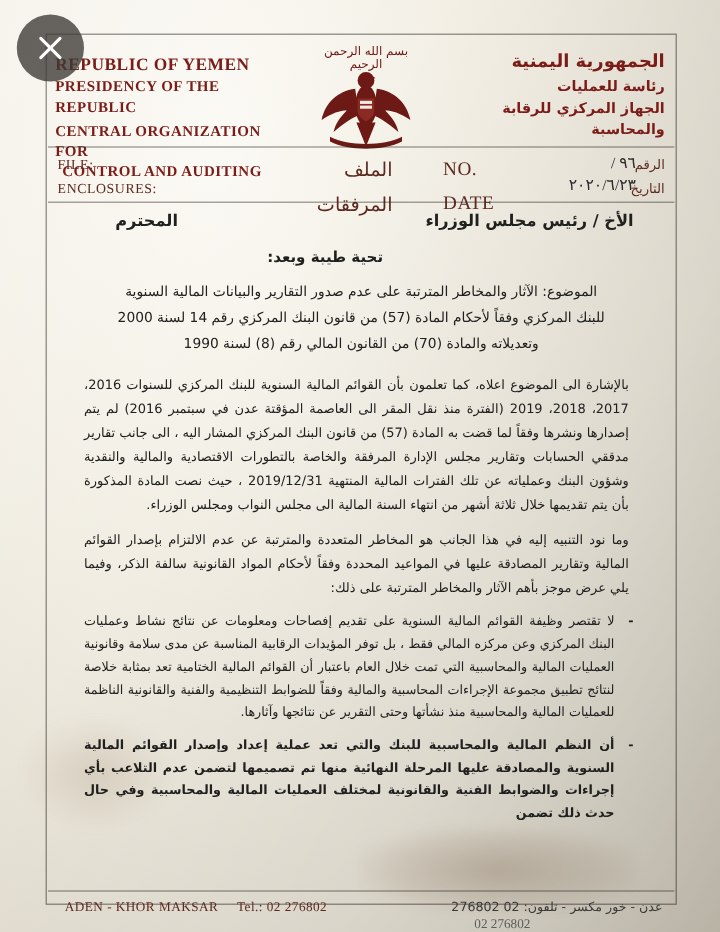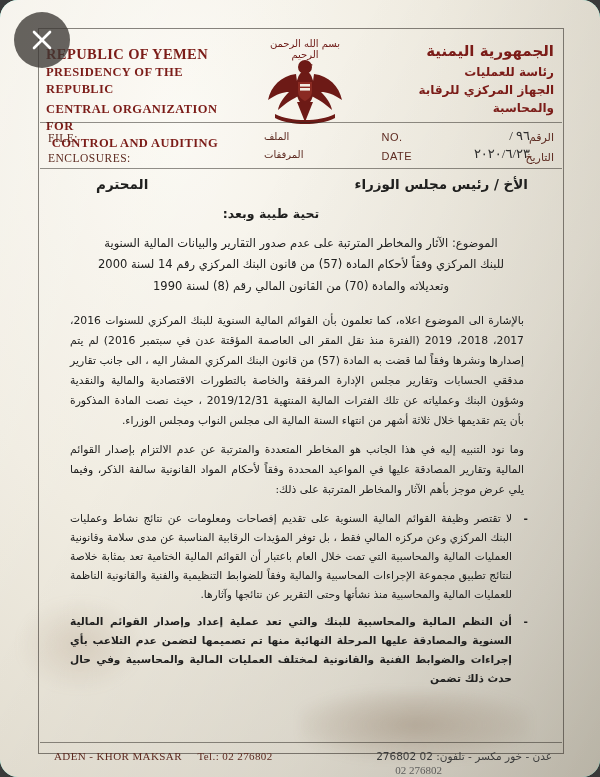--- a/index.html
+++ b/index.html
@@ -13,21 +13,20 @@
     overflow: hidden;
     font-family: "DejaVu Sans", sans-serif;
   }
 
   #page {
     position: relative;
     width: 600px;
     height: 777px;
     background: #5eead4;
     overflow: hidden;
-    border-radius: 18px;
   }
 
   
   .paper {
     position: absolute;
     left: 0;
     top: 0;
     width: 600px;
     height: 777px;
     background:
@@ -177,31 +176,31 @@
     font-size: 11.5px;
     color: #5d2a20;
     line-height: 1.75;
     letter-spacing: 0.5px;
   }
   .meta-left-ar {
     position: absolute;
     left: 224px;
     top: 4px;
     direction: rtl;
-    font-size: 10px;
+    font-size: 16px;
     color: #5d2a20;
     line-height: 1.8;
-    text-align: left;
+    text-align: right;
   }
   .meta-right {
     position: absolute;
     right: 150px;
     top: 4px;
-    font-family: Liberation Sans, sans-serif;
-    font-size: 11px;
+    font-family: Liberation Serif, serif;
+    font-size: 16px;
     color: #5d2a20;
     line-height: 1.75;
     letter-spacing: 0.5px;
   }
   .meta-right-ar {
     position: absolute;
     right: 8px;
     top: 4px;
     direction: rtl;
     font-size: 11px;

